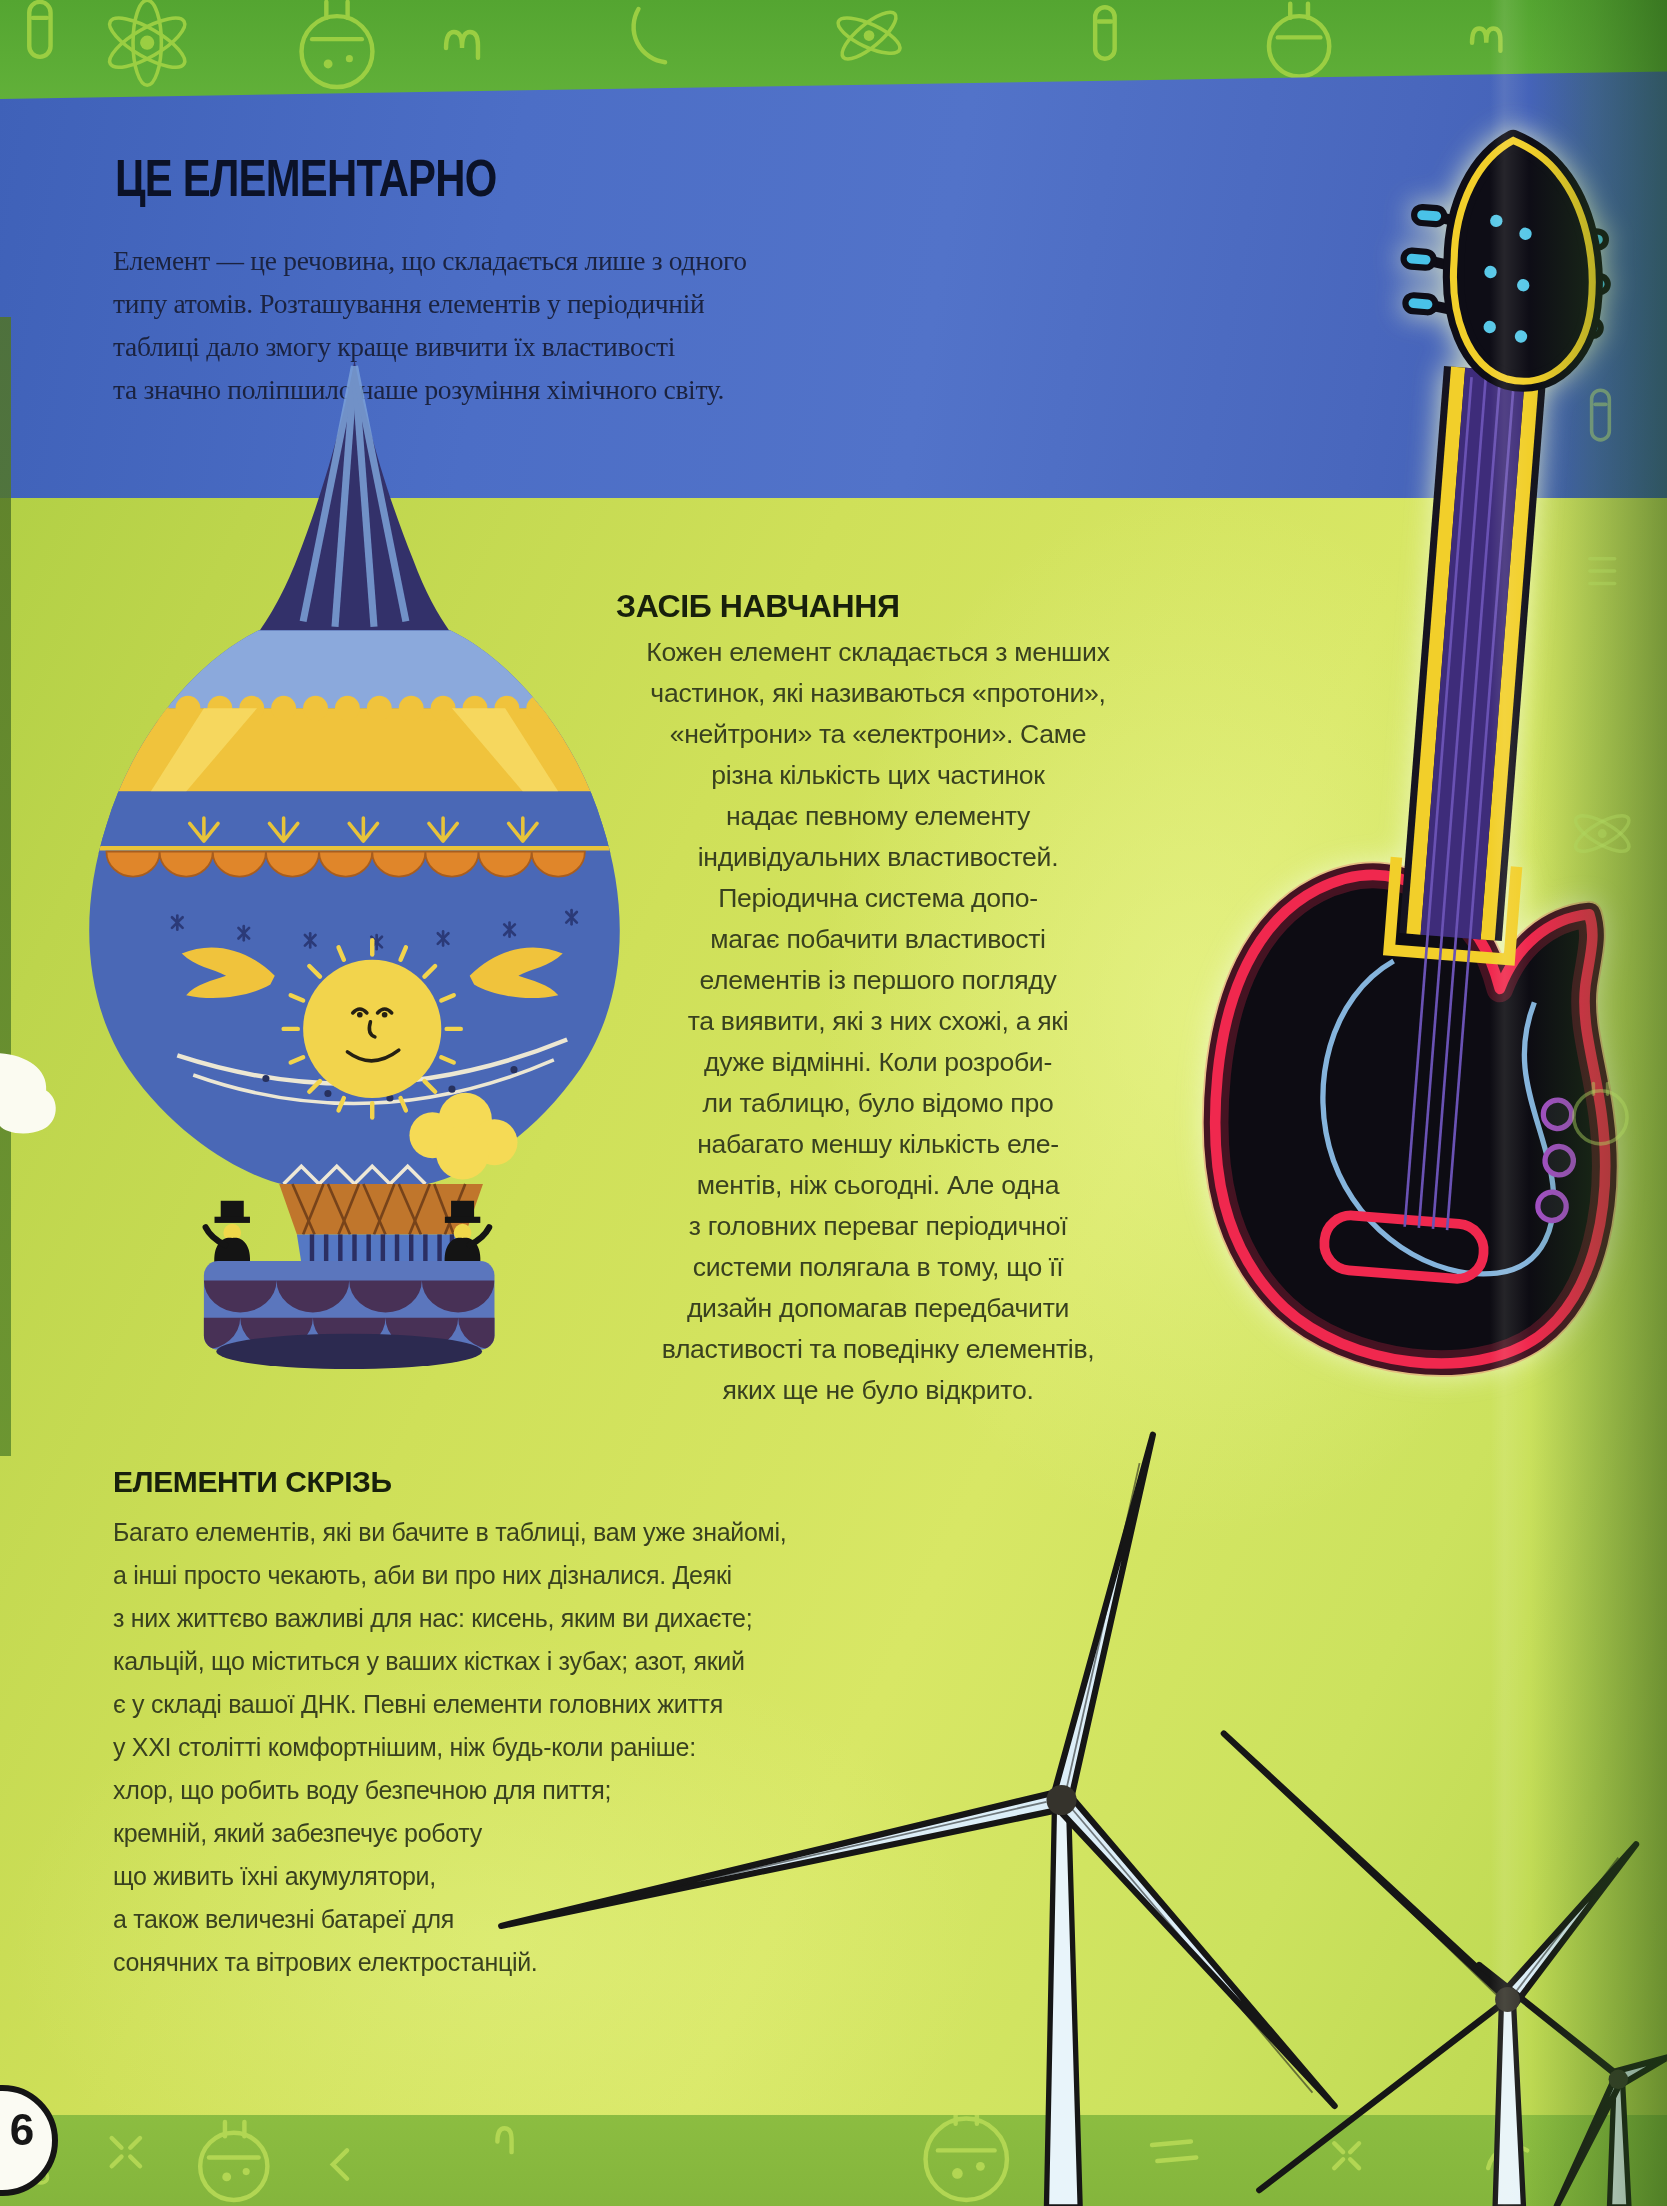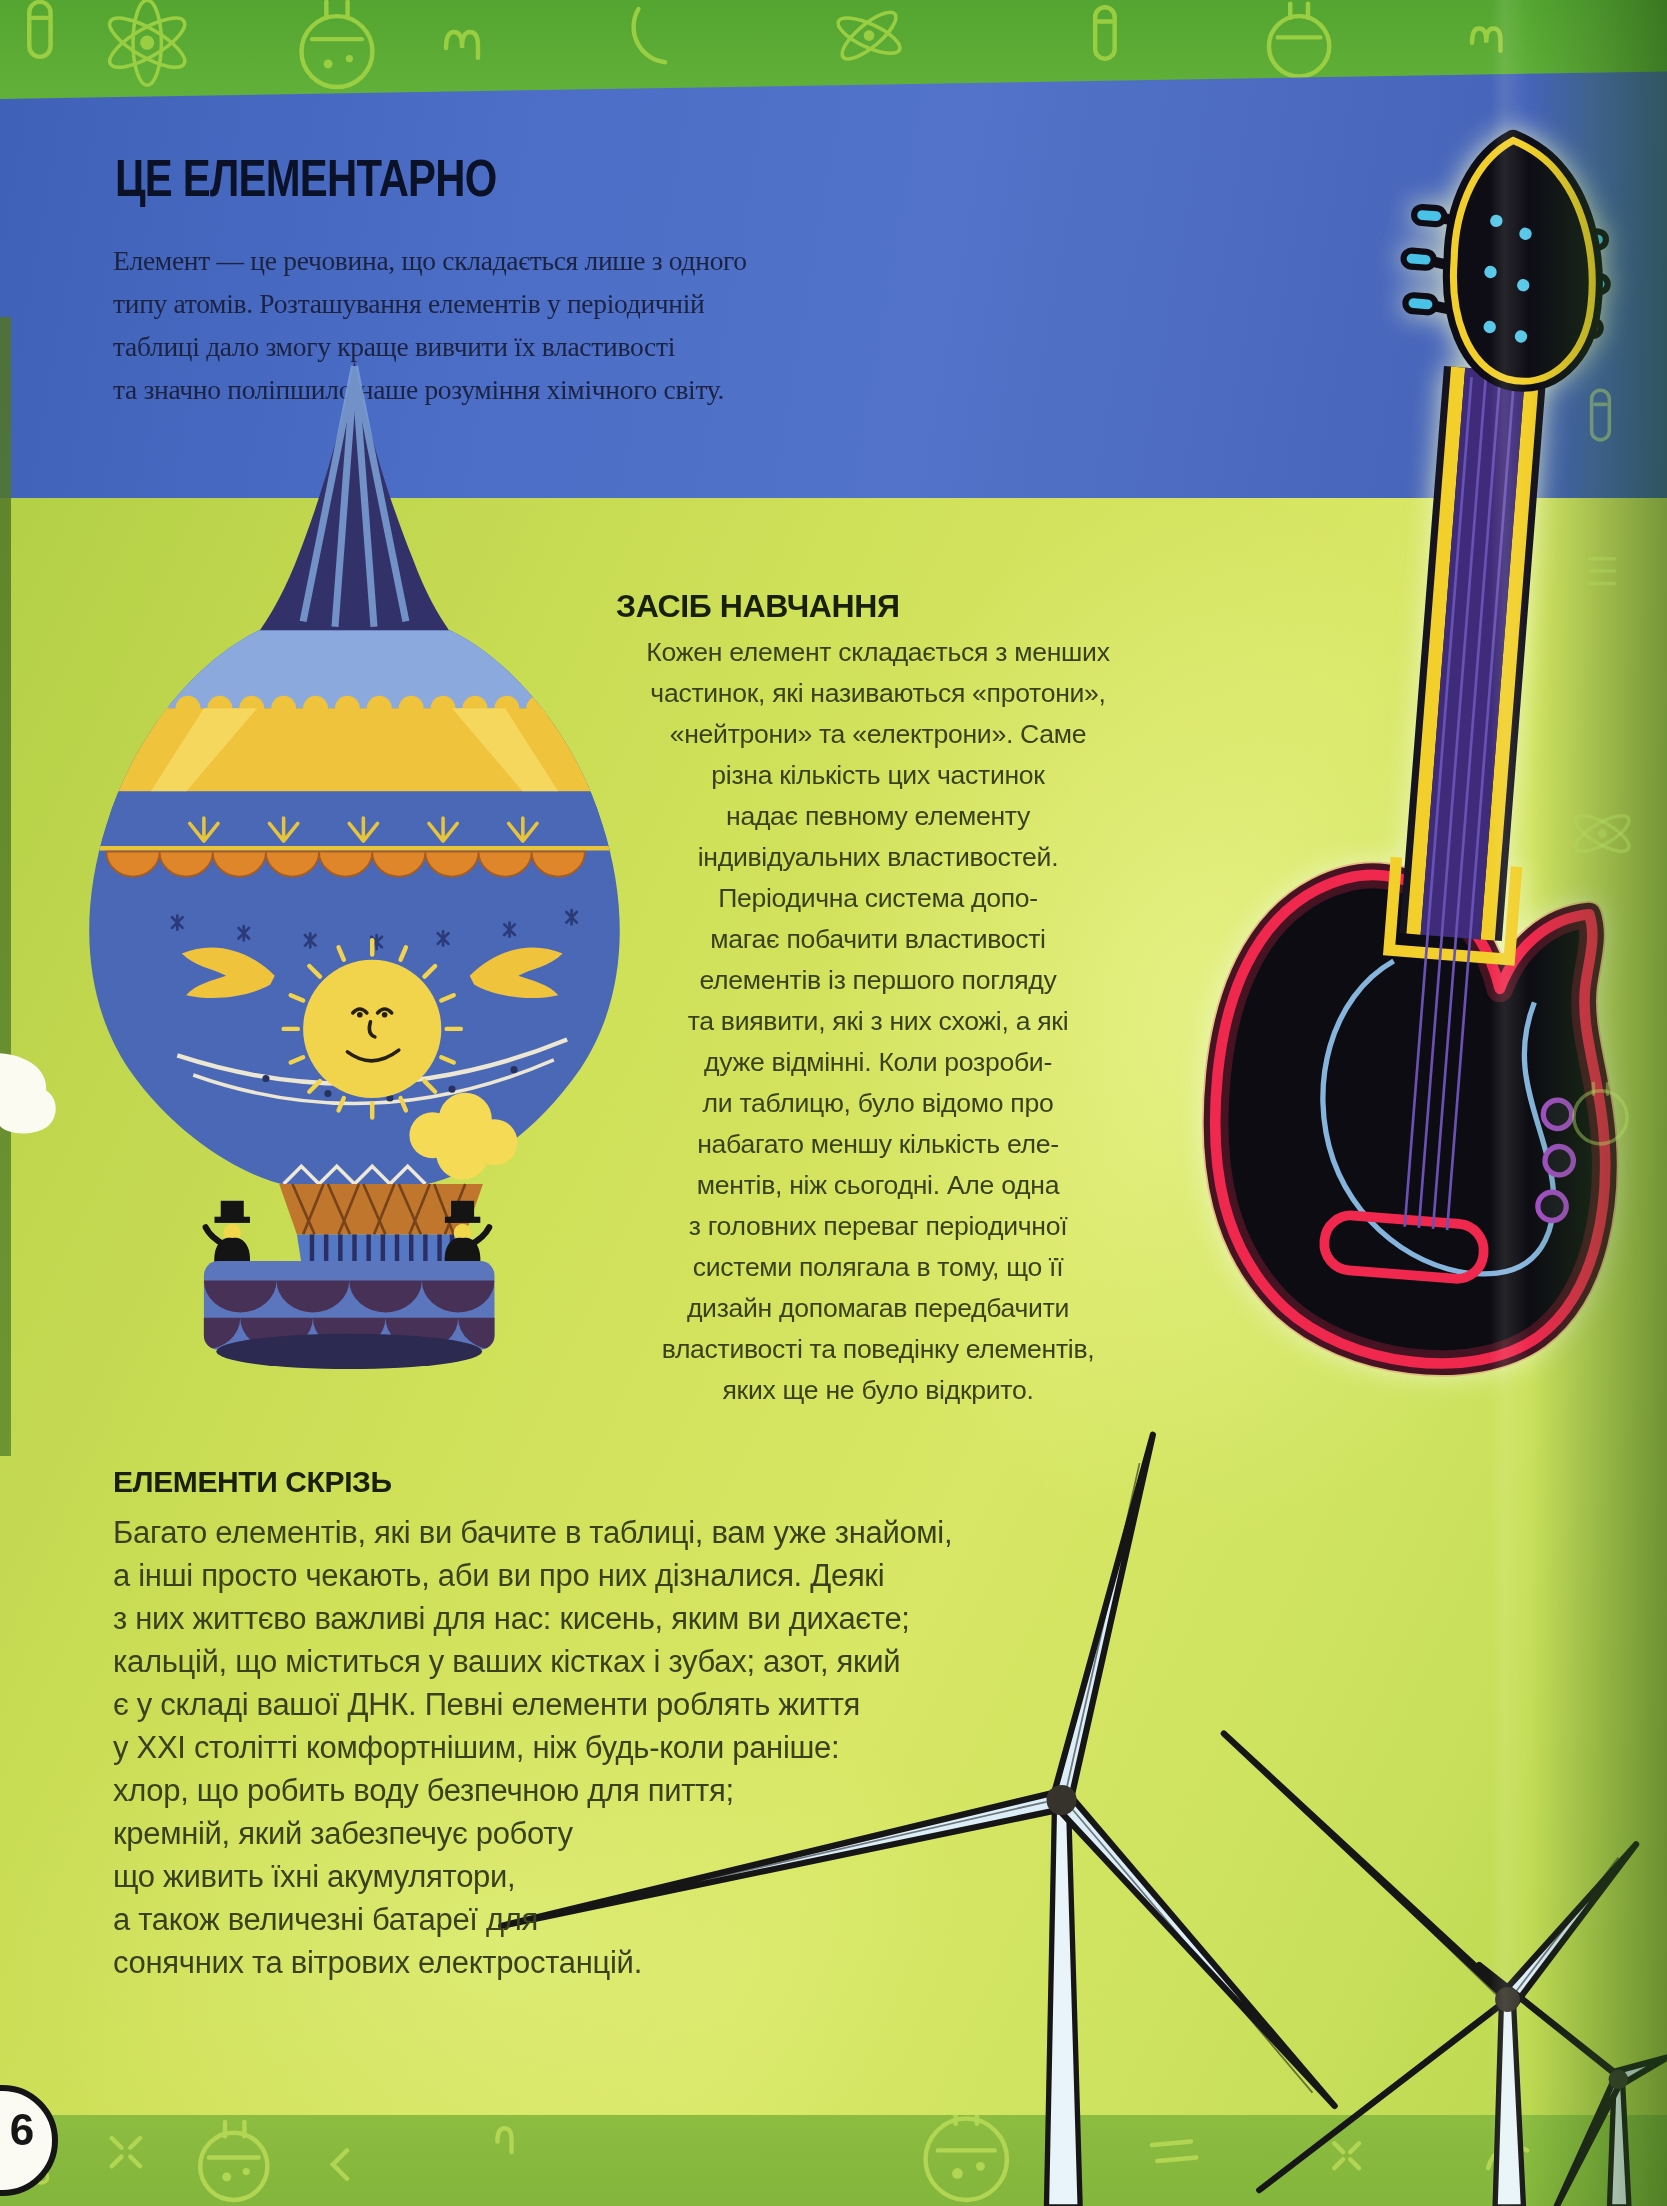--- a/index.html
+++ b/index.html
@@ -34,21 +34,21 @@
   .intro .ln{white-space:nowrap;font-family:Liberation Serif, serif;}
 
   .section{z-index:6;}
   .sec-heading{font-weight:800;color:#18200c;white-space:nowrap;}
   .sec1{left:550px;top:588px;width:656px;}
   .sec1 .sec-heading{font-size:32px;margin-left:66px;letter-spacing:-0.4px;}
   .sec1 .para{margin-top:7px;text-align:center;font-size:26.6px;line-height:41px;color:#39411f;letter-spacing:-0.3px;}
   .sec1 .para .ln{white-space:nowrap;}
   .sec2{left:113px;top:1465px;width:1011px;}
   .sec2 .sec-heading{font-size:30px;letter-spacing:-0.4px;}
-  .sec2 .para{margin-top:12.4px;font-size:31px;line-height:43px;color:#39411f;letter-spacing:-0.3px;}
+  .sec2 .para{margin-top:12.4px;font-size:25px;line-height:43px;color:#39411f;letter-spacing:-0.3px;}
   .sec2 .para .ln{white-space:nowrap;}
 
   .balloon-svg{left:71px;top:355px;z-index:3;}
   .turbines-svg{left:479px;top:1401px;z-index:3;}
   .guitar-svg{left:1201px;top:115px;z-index:7;filter:drop-shadow(0 0 14px rgba(240,248,200,.85));}
   .cloud-svg{left:0;top:1046px;z-index:4;}
   .gutter{left:0;top:317px;width:10.6px;height:1139px;background:linear-gradient(180deg,#517427,#5d8a2c);opacity:.85;z-index:4;}
 
   .right-shade{
     left:1490px;top:0;width:178px;height:2207px;z-index:9;pointer-events:none;
@@ -431,21 +431,21 @@
       </div>
   </div>
 
   <div class="abs section sec2">
     <div class="sec-heading">ЕЛЕМЕНТИ СКРІЗЬ</div>
     <div class="para">
         <div class="ln">Багато елементів, які ви бачите в таблиці, вам уже знайомі,</div>
         <div class="ln">а інші просто чекають, аби ви про них дізналися. Деякі</div>
         <div class="ln">з них життєво важливі для нас: кисень, яким ви дихаєте;</div>
         <div class="ln">кальцій, що міститься у ваших кістках і зубах; азот, який</div>
-        <div class="ln">є у складі вашої ДНК. Певні елементи роблять життя</div>
+        <div class="ln">є у складі вашої ДНК. Певні елементи головних життя</div>
         <div class="ln">у XXI столітті комфортнішим, ніж будь-коли раніше:</div>
         <div class="ln">хлор, що робить воду безпечною для пиття;</div>
         <div class="ln">кремній, який забезпечує роботу</div>
         <div class="ln">що живить їхні акумулятори,</div>
         <div class="ln">а також величезні батареї для</div>
         <div class="ln">сонячних та вітрових електростанцій.</div>
       </div>
   </div>
 
   <svg class="abs right-doodles" width="112" height="1064" viewBox="0 0 126 1200" fill="none" stroke="rgba(175,215,95,.45)" stroke-width="4" stroke-linecap="round">

